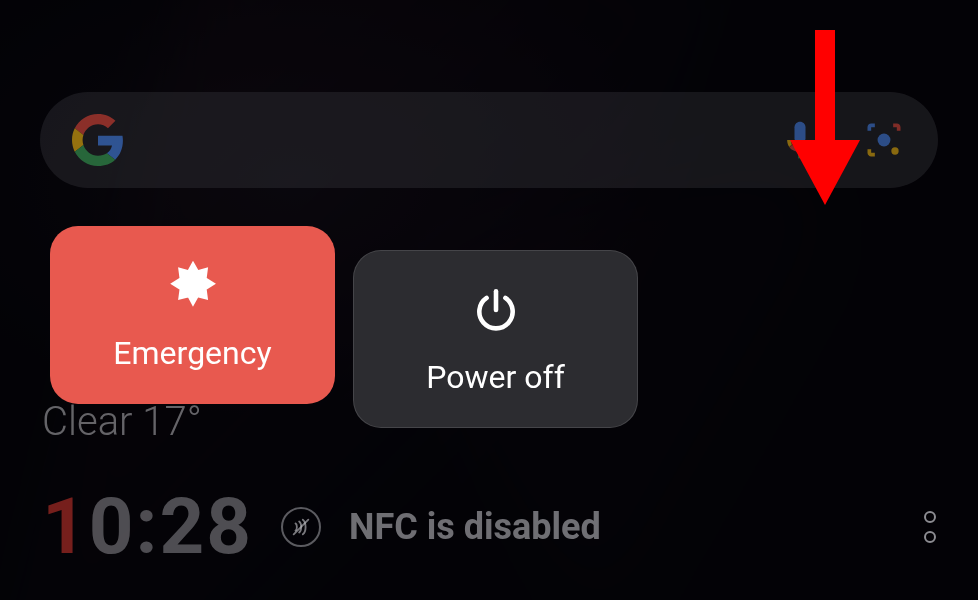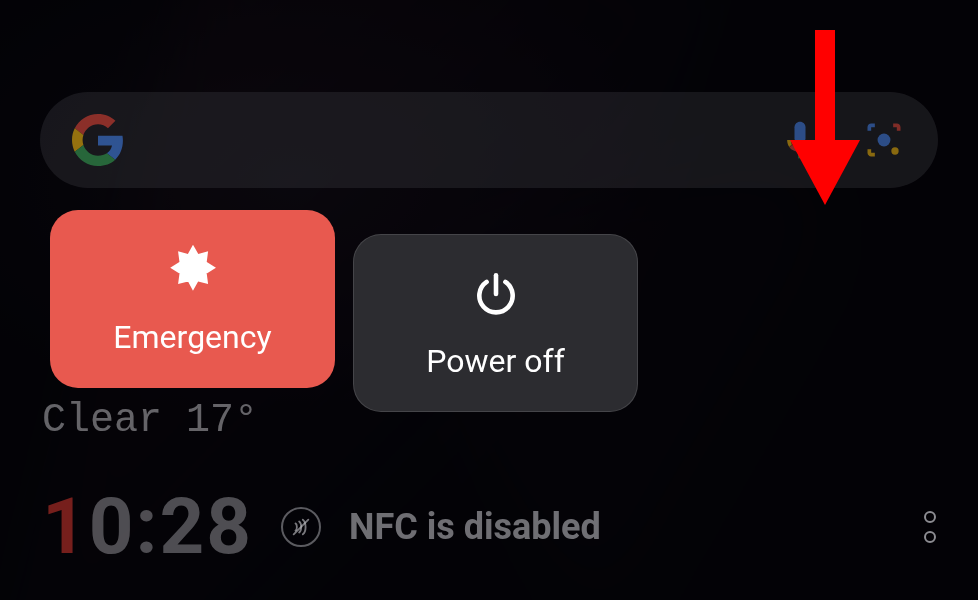--- a/index.html
+++ b/index.html
@@ -73,21 +73,21 @@
     .mic-icon, .lens-icon {
       width: 44px;
       height: 44px;
       opacity: 0.5;
     }
     .lens-icon {
       margin-left: 20px;
     }
     .power-menu {
       position: absolute;
-      top: 210px;
+      top: 226px;
       left: 50px;
       display: flex;
       gap: 18px;
     }
     .power-button {
       width: 285px;
       height: 178px;
       border-radius: 28px;
       display: flex;
       flex-direction: column;
@@ -117,21 +117,20 @@
       color: #ffffff;
       font-weight: 400;
     }
     .weather {
       position: absolute;
       top: 398px;
       left: 42px;
       color: rgba(220,220,225,0.45);
       font-size: 40px;
       font-weight: 300;
-      font-family: Liberation Mono, monospace;
     }
     .bottom-row {
       position: absolute;
       bottom: 28px;
       left: 42px;
       right: 42px;
       display: flex;
       align-items: center;
       gap: 28px;
     }

